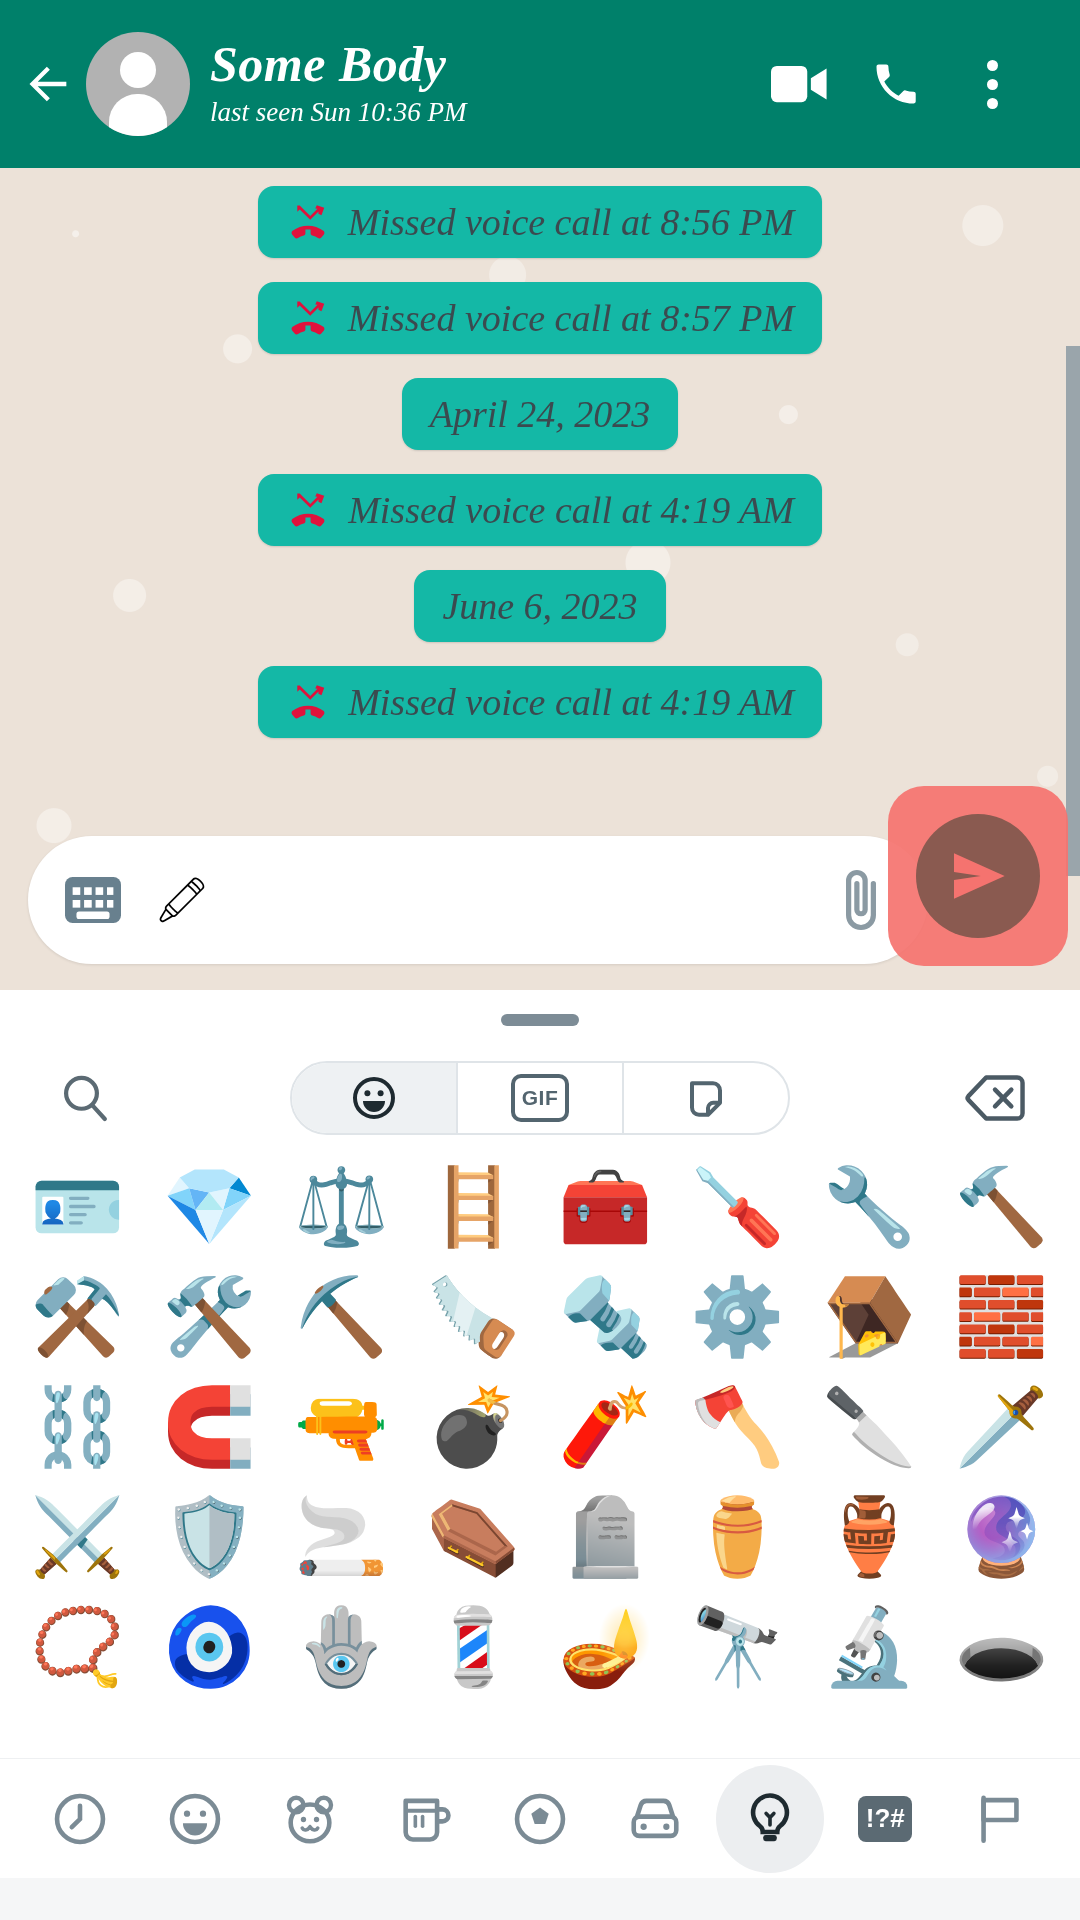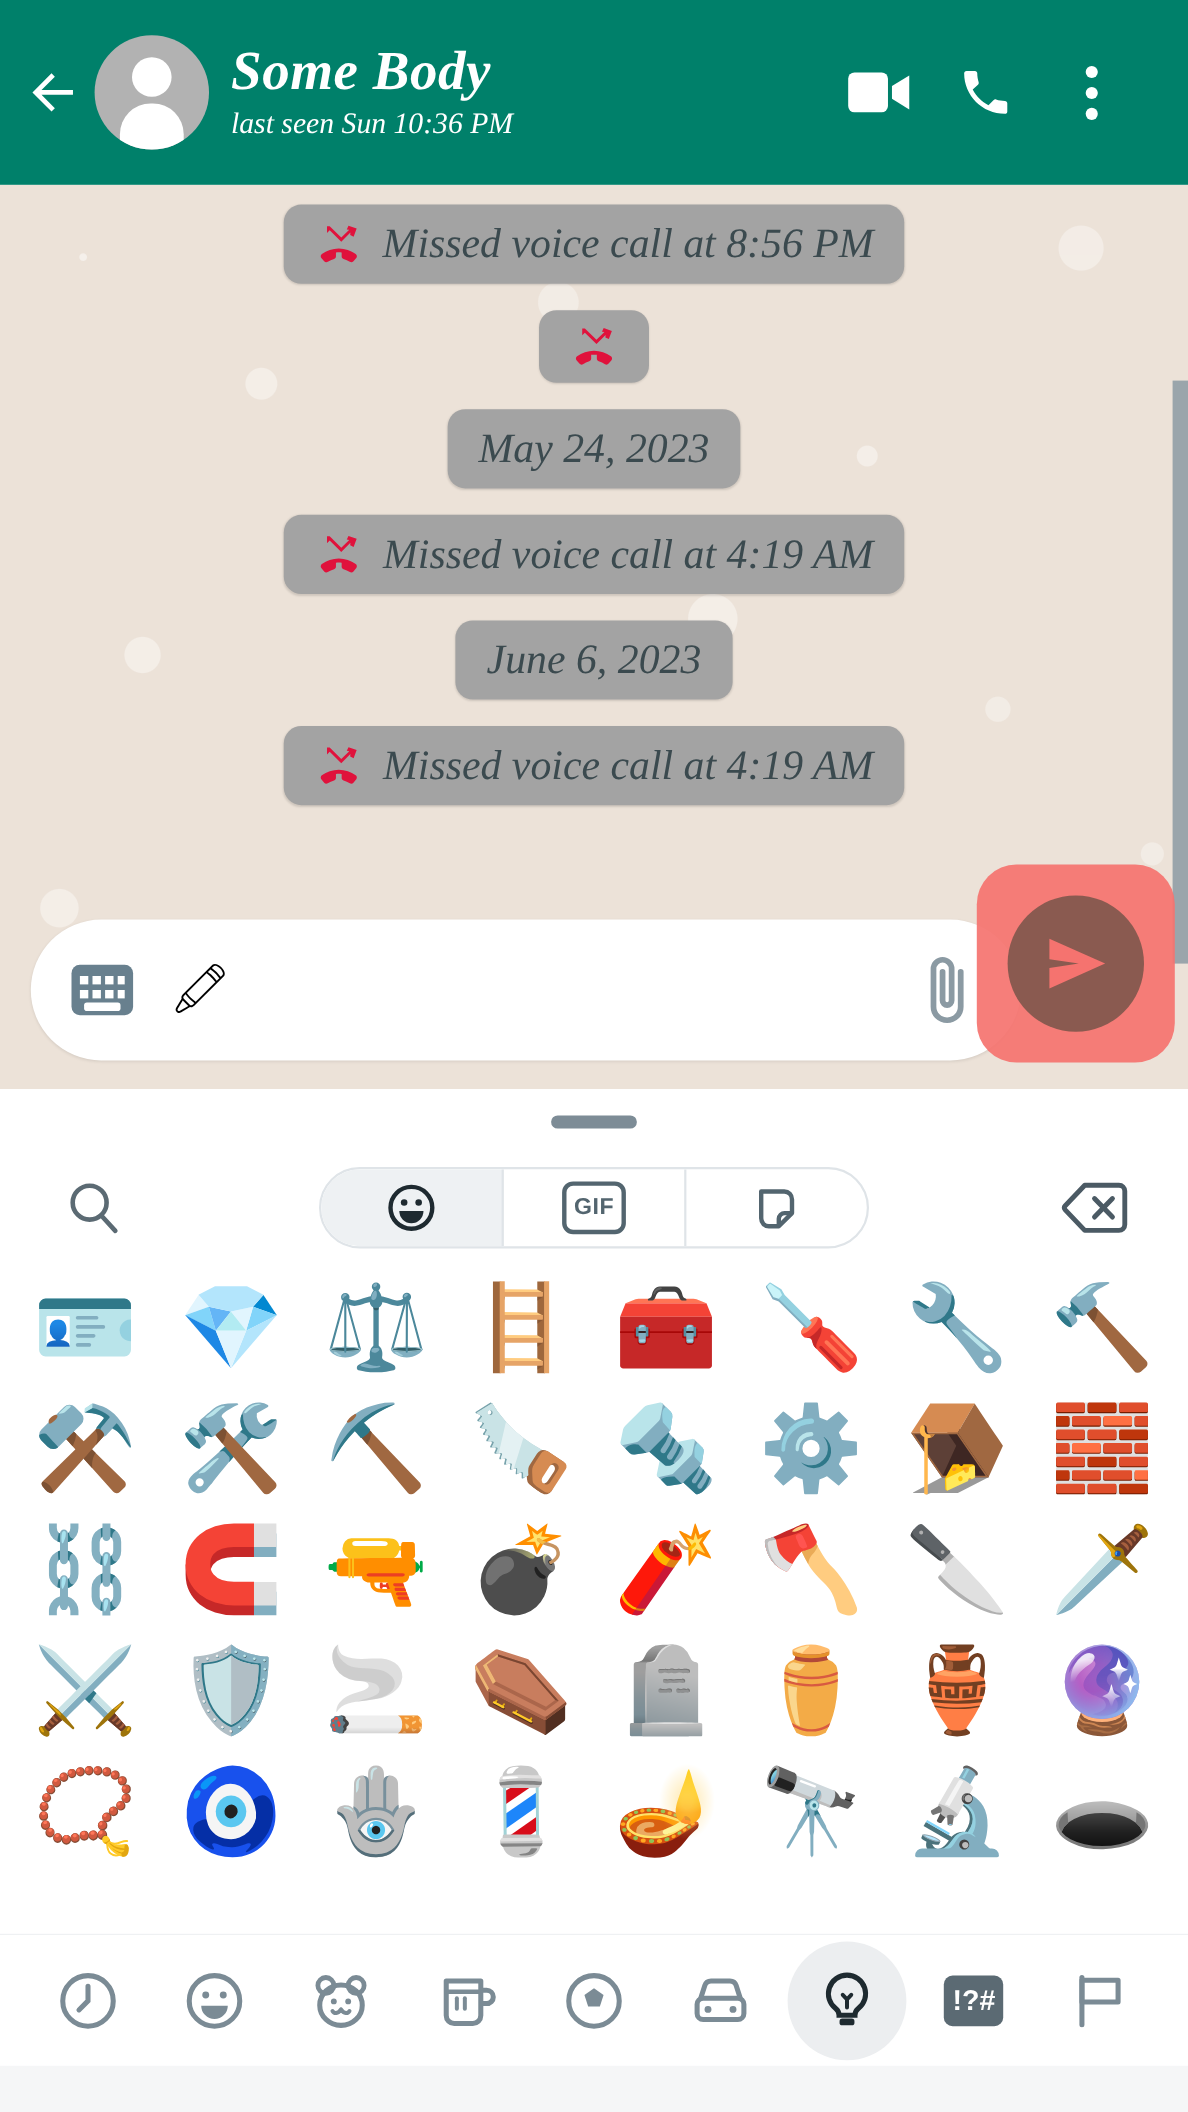--- a/index.html
+++ b/index.html
@@ -91,21 +91,21 @@
       radial-gradient(circle at 78% 92%, rgba(255,255,255,.65) 0 15px, transparent 16px),
       radial-gradient(circle at 97% 74%, rgba(255,255,255,.6) 0 10px, transparent 11px);
   }
   .chat-inner {
     position:relative; z-index:2;
     padding:18px 0 0 0;
     display:flex; flex-direction:column; align-items:center;
     gap:24px;
   }
   .bubble {
-    background:#a3a3a3;
+    background:#14b8a6;
     border-radius:16px;
     box-shadow:0 1px 2px rgba(0,0,0,.13);
     padding:14px 28px;
     display:flex; align-items:center;
     gap:18px;
     max-width:820px;
   }
   .bubble-text {
     font-family:"Liberation Serif", serif;
     font-style:italic;
@@ -294,24 +294,25 @@
         <path d="M7.2 1.5L13.3 7.5 17.5 3.4l-1.3-.2.9-1.9 4.3 1.5-1.6 4.3-1.8-.9.1-1.3-4.8 4.8-6.1-6-1.4 1.4V1.5z" fill="#e0123c"></path>
       </svg>
       <span class="bubble-text">Missed voice call at 8:56 PM</span>
     </div>
 
     <div class="bubble">
       <svg class="missed-icon" viewBox="0 0 24 22">
         <path d="M12 13.2c-3.3 0-6.4 1.1-8.9 2.9-.7.5-.8 1.5-.3 2.1l1.5 1.8c.5.6 1.3.7 1.9.3 1-.7 2.1-1.2 3.3-1.5.6-.2 1-.7 1-1.3v-2.1c.5-.1 1-.1 1.5-.1s1 0 1.5.1v2.1c0 .6.4 1.1 1 1.3 1.2.3 2.3.8 3.3 1.5.6.4 1.4.3 1.9-.3l1.5-1.8c.5-.6.4-1.6-.3-2.1-2.5-1.8-5.6-2.9-8.9-2.9z" fill="#e0123c"></path>
         <path d="M7.2 1.5L13.3 7.5 17.5 3.4l-1.3-.2.9-1.9 4.3 1.5-1.6 4.3-1.8-.9.1-1.3-4.8 4.8-6.1-6-1.4 1.4V1.5z" fill="#e0123c"></path>
       </svg>
+      <span class="bubble-text">Missed voice call at 8:57 PM</span>
     </div>
 
     <div class="bubble">
-      <span class="bubble-text">May 24, 2023</span>
+      <span class="bubble-text">April 24, 2023</span>
     </div>
 
     <div class="bubble">
       <svg class="missed-icon" viewBox="0 0 24 22">
         <path d="M12 13.2c-3.3 0-6.4 1.1-8.9 2.9-.7.5-.8 1.5-.3 2.1l1.5 1.8c.5.6 1.3.7 1.9.3 1-.7 2.1-1.2 3.3-1.5.6-.2 1-.7 1-1.3v-2.1c.5-.1 1-.1 1.5-.1s1 0 1.5.1v2.1c0 .6.4 1.1 1 1.3 1.2.3 2.3.8 3.3 1.5.6.4 1.4.3 1.9-.3l1.5-1.8c.5-.6.4-1.6-.3-2.1-2.5-1.8-5.6-2.9-8.9-2.9z" fill="#e0123c"></path>
         <path d="M7.2 1.5L13.3 7.5 17.5 3.4l-1.3-.2.9-1.9 4.3 1.5-1.6 4.3-1.8-.9.1-1.3-4.8 4.8-6.1-6-1.4 1.4V1.5z" fill="#e0123c"></path>
       </svg>
       <span class="bubble-text">Missed voice call at 4:19 AM</span>
     </div>
 

